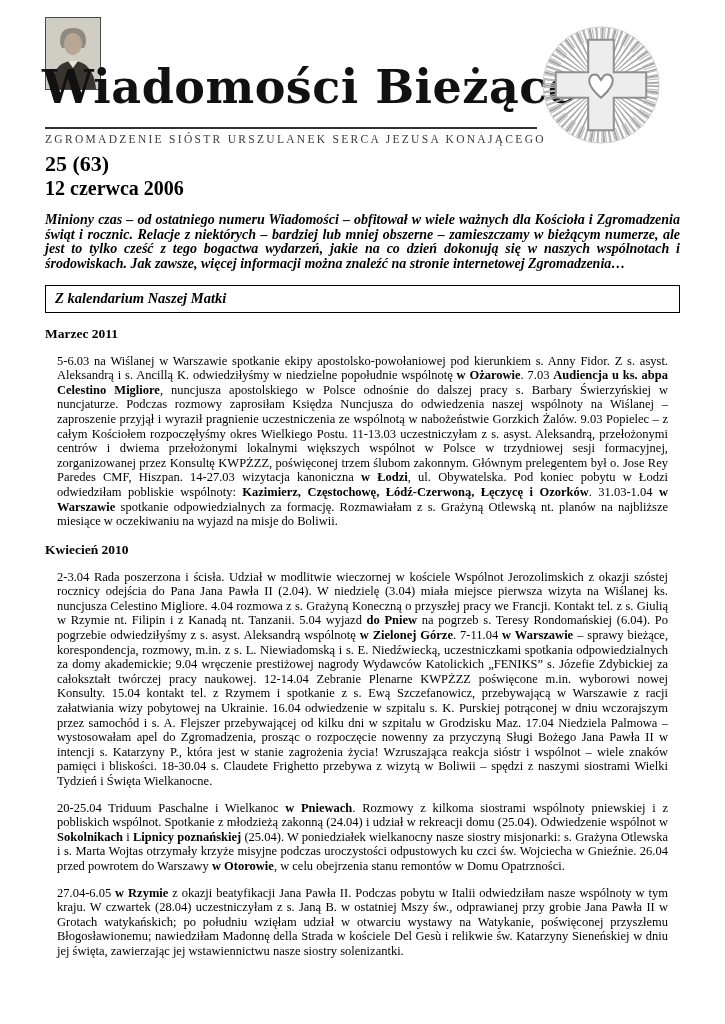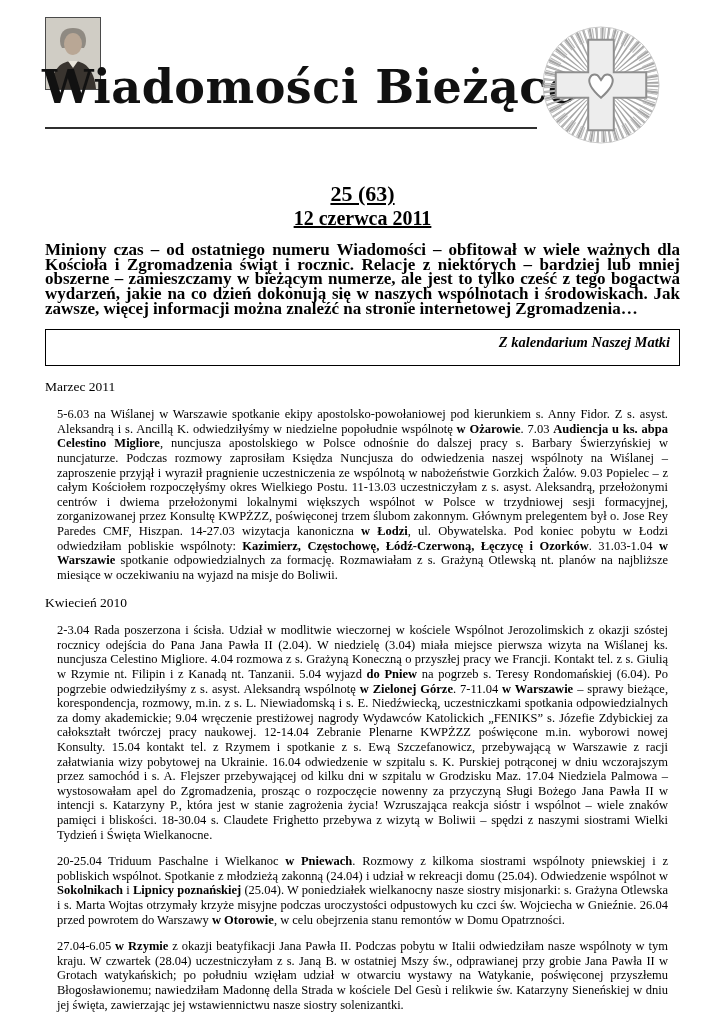--- a/index.html
+++ b/index.html
@@ -36,39 +36,39 @@
     width: 492px; border-top: 2px solid #2f2f2f;
   }
   .masthead-subtitle {
     position: absolute; left: 0; top: 133px;
     font-size: 11.5px; letter-spacing: 2.3px; color: #3a3a3a;
     white-space: nowrap;
   }
   .logo { position: absolute; right: 20px; top: 26px; }
 
   
-  .issue-block { margin-top: 30px; text-align: center; text-decoration: underline; }
+  .issue-block { text-align: left; }
   .issue-number { font-size: 22px; font-weight: 700; line-height: 1.1; }
   .issue-date { font-size: 20px; font-weight: 700; line-height: 1.2; }
 
   
   .intro {
     margin: 13px 0 0 0;
-    font-size: 17px; font-weight: 700;
-    line-height: 14.6px; text-align: justify;
+    font-size: 14px; font-weight: 700;
+    line-height: 14.6px; text-align: justify; font-style: italic;
   }
 
   
   .box-title {
     margin-top: 13px;
     border: 1px solid #000;
-    padding: 4px 9px 14px 9px;
-    font-size: 14.5px; font-weight: 700; font-style: italic; text-align: right;
+    padding: 4px 9px 5px 9px;
+    font-size: 14.5px; font-weight: 700; font-style: italic;
   }
-  .month-heading { margin: 13px 0 3px 0; font-size: 13.5px; font-weight: 400; }
+  .month-heading { margin: 13px 0 3px 0; font-size: 13.5px; font-weight: 700; }
   .body-par {
     margin: 12px;
     font-size: 12.5px; line-height: 14.6px;
     text-align: justify;
   }
   .seg-bold { font-weight: 700; }
 </style>
 </head>
 <body>
 
@@ -84,37 +84,38 @@
         <ellipse cx="27" cy="26" rx="9" ry="11" fill="#b9a795"></ellipse>
         <path d="M4,71 C6,50 16,43 27,43 C38,43 48,50 50,71 Z" fill="#39342f"></path>
         <path d="M22,43 L27,50 L32,43 Z" fill="#e8e4da"></path>
       </svg>
     </div>
 
     <h1 class="masthead-title">Wiadomości Bieżące</h1>
 
     <div class="masthead-rule"></div>
 
+    <div class="masthead-subtitle">ZGROMADZENIE SIÓSTR URSZULANEK SERCA JEZUSA KONAJĄCEGO</div>
 
     <svg class="logo" width="118" height="118" viewBox="0 0 120 120">
 
       <circle cx="60" cy="60" r="40" fill="none" stroke="#a6a6a6" stroke-width="38" stroke-dasharray="1.6,3"></circle>
       <circle cx="60" cy="60" r="52" fill="none" stroke="#bcbcbc" stroke-width="12" stroke-dasharray="1.2,2.8"></circle>
       <circle cx="60" cy="60" r="59" fill="none" stroke="#c9c9c9" stroke-width="1"></circle>
 
       <path d="M47,14 H73 V47 H106 V73 H73 V106 H47 V73 H14 V47 H47 Z" fill="#ededed" stroke="#8f8f8f" stroke-width="2"></path>
 
       <path d="M60,73 C50,64 46,57 49,52 C51,48.5 56,48.5 58,52 L60,55 L62,52 C64,48.5 69,48.5 71,52 C74,57 70,64 60,73 Z" fill="#ffffff" stroke="#8a8a8a" stroke-width="2"></path>
     </svg>
 
   </header>
 
   <div class="issue-block">
     <div class="issue-number">25 (63)</div>
-    <div class="issue-date">12 czerwca 2011</div>
+    <div class="issue-date">12 czerwca 2006</div>
   </div>
 
   <p class="intro">Miniony czas – od ostatniego numeru Wiadomości – obfitował w wiele ważnych dla Kościoła i Zgromadzenia świąt i rocznic. Relacje z niektórych – bardziej lub mniej obszerne – zamieszczamy w bieżącym numerze, ale jest to tylko cześć z tego bogactwa wydarzeń, jakie na co dzień dokonują się w naszych wspólnotach i środowiskach. Jak zawsze, więcej informacji można znaleźć na stronie internetowej Zgromadzenia…</p>
 
   <div class="box-title">
     <span>Z kalendarium Naszej Matki</span>
   </div>
 
   <h2 class="month-heading">Marzec 2011</h2>
   <p class="body-par"><span>5-6.03 na Wiślanej w Warszawie spotkanie ekipy apostolsko-powołaniowej pod kierunkiem s. Anny Fidor. Z s. asyst. Aleksandrą i s. Ancillą K. odwiedziłyśmy w niedzielne popołudnie wspólnotę </span><span class="seg-bold">w Ożarowie</span><span>. 7.03 </span><span class="seg-bold">Audiencja u ks. abpa Celestino Migliore</span><span>, nuncjusza apostolskiego w Polsce odnośnie do dalszej pracy s. Barbary Świerzyńskiej w nuncjaturze. Podczas rozmowy zaprosiłam Księdza Nuncjusza do odwiedzenia naszej wspólnoty na Wiślanej – zaproszenie przyjął i wyraził pragnienie uczestniczenia ze wspólnotą w nabożeństwie Gorzkich Żalów. 9.03 Popielec – z całym Kościołem rozpoczęłyśmy okres Wielkiego Postu. 11-13.03 uczestniczyłam z s. asyst. Aleksandrą, przełożonymi centrów i dwiema przełożonymi lokalnymi większych wspólnot w Polsce w trzydniowej sesji formacyjnej, zorganizowanej przez Konsultę KWPŻZZ, poświęconej trzem ślubom zakonnym. Głównym prelegentem był o. Jose Rey Paredes CMF, Hiszpan. 14-27.03 wizytacja kanoniczna </span><span class="seg-bold">w Łodzi</span><span>, ul. Obywatelska. Pod koniec pobytu w Łodzi odwiedziłam pobliskie wspólnoty: </span><span class="seg-bold">Kazimierz, Częstochowę, Łódź-Czerwoną, Łęczycę i Ozorków</span><span>. 31.03-1.04 </span><span class="seg-bold">w Warszawie</span><span> spotkanie odpowiedzialnych za formację. Rozmawiałam z s. Grażyną Otlewską nt. planów na najbliższe miesiące w oczekiwaniu na wyjazd na misje do Boliwii.</span></p>

